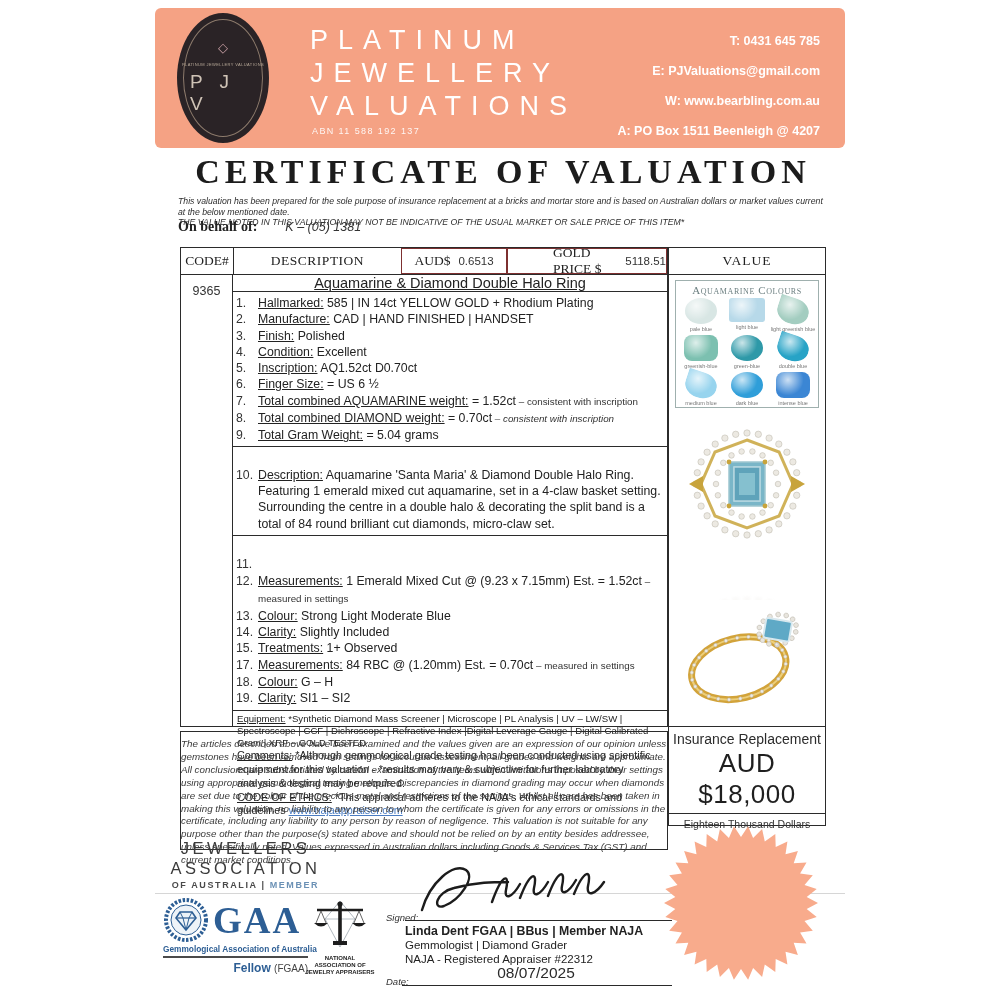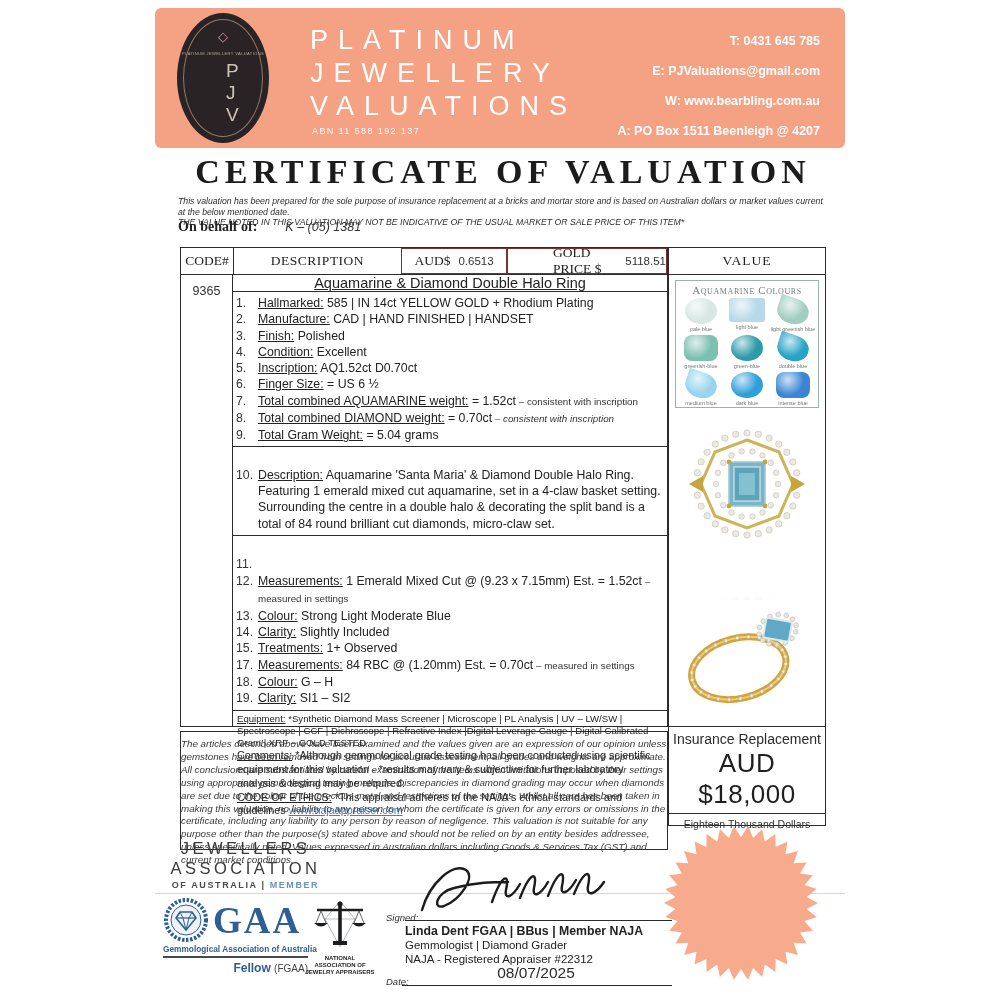--- a/index.html
+++ b/index.html
@@ -5,21 +5,21 @@
   html,body{margin:0;padding:0;background:#fff;}
   body{width:1000px;height:1000px;position:relative;font-family:"Liberation Sans",sans-serif;color:#222;}
 
   
   .banner{position:absolute;left:155px;top:8px;width:690px;height:140px;background:#f5a284;border-radius:6px;}
   .pjv-logo{position:absolute;left:22px;top:5px;width:92px;height:130px;background:#2a2326;border-radius:50%;
             display:flex;flex-direction:column;align-items:center;justify-content:center;overflow:hidden;}
   .pjv-inner{width:78px;height:116px;border:1px solid #8d7b6c;border-radius:50%;display:flex;flex-direction:column;align-items:center;justify-content:center;}
   .pjv-dia{color:#caa0a6;font-size:13px;line-height:13px;}
   .pjv-ring-text{font-size:4px;letter-spacing:.4px;color:#b8a998;margin-top:8px;white-space:nowrap;}
-  .pjv-initials{font-size:19px;letter-spacing:6px;color:#cfc3b6;margin-top:4px;padding-left:6px;margin-left:36px;}
+  .pjv-initials{font-size:19px;letter-spacing:6px;color:#cfc3b6;margin-top:4px;padding-left:6px;}
   .brand{position:absolute;left:155px;top:16px;color:#fff;font-size:27px;letter-spacing:10px;line-height:33px;font-weight:400;}
   .abn{position:absolute;left:157px;top:118px;color:rgba(255,255,255,.9);font-size:9px;letter-spacing:1.4px;}
   .contacts{position:absolute;right:25px;top:26px;text-align:right;color:#fff;font-weight:bold;font-size:12.5px;display:flex;flex-direction:column;gap:16px;}
 
   
   .cert-title{position:absolute;left:178px;top:153px;width:650px;text-align:center;
               font-family:"Liberation Serif",serif;font-weight:bold;font-size:34px;letter-spacing:5px;color:#1c1c1c;}
   .cert-disc{position:absolute;left:178px;top:196px;width:652px;font-style:italic;font-size:8.7px;line-height:10.5px;color:#2e2e2e;}
   .behalf{position:absolute;left:178px;top:219px;font-size:13px;}
   .behalf .bl{font-family:"Liberation Serif",serif;font-weight:bold;font-size:14px;}

